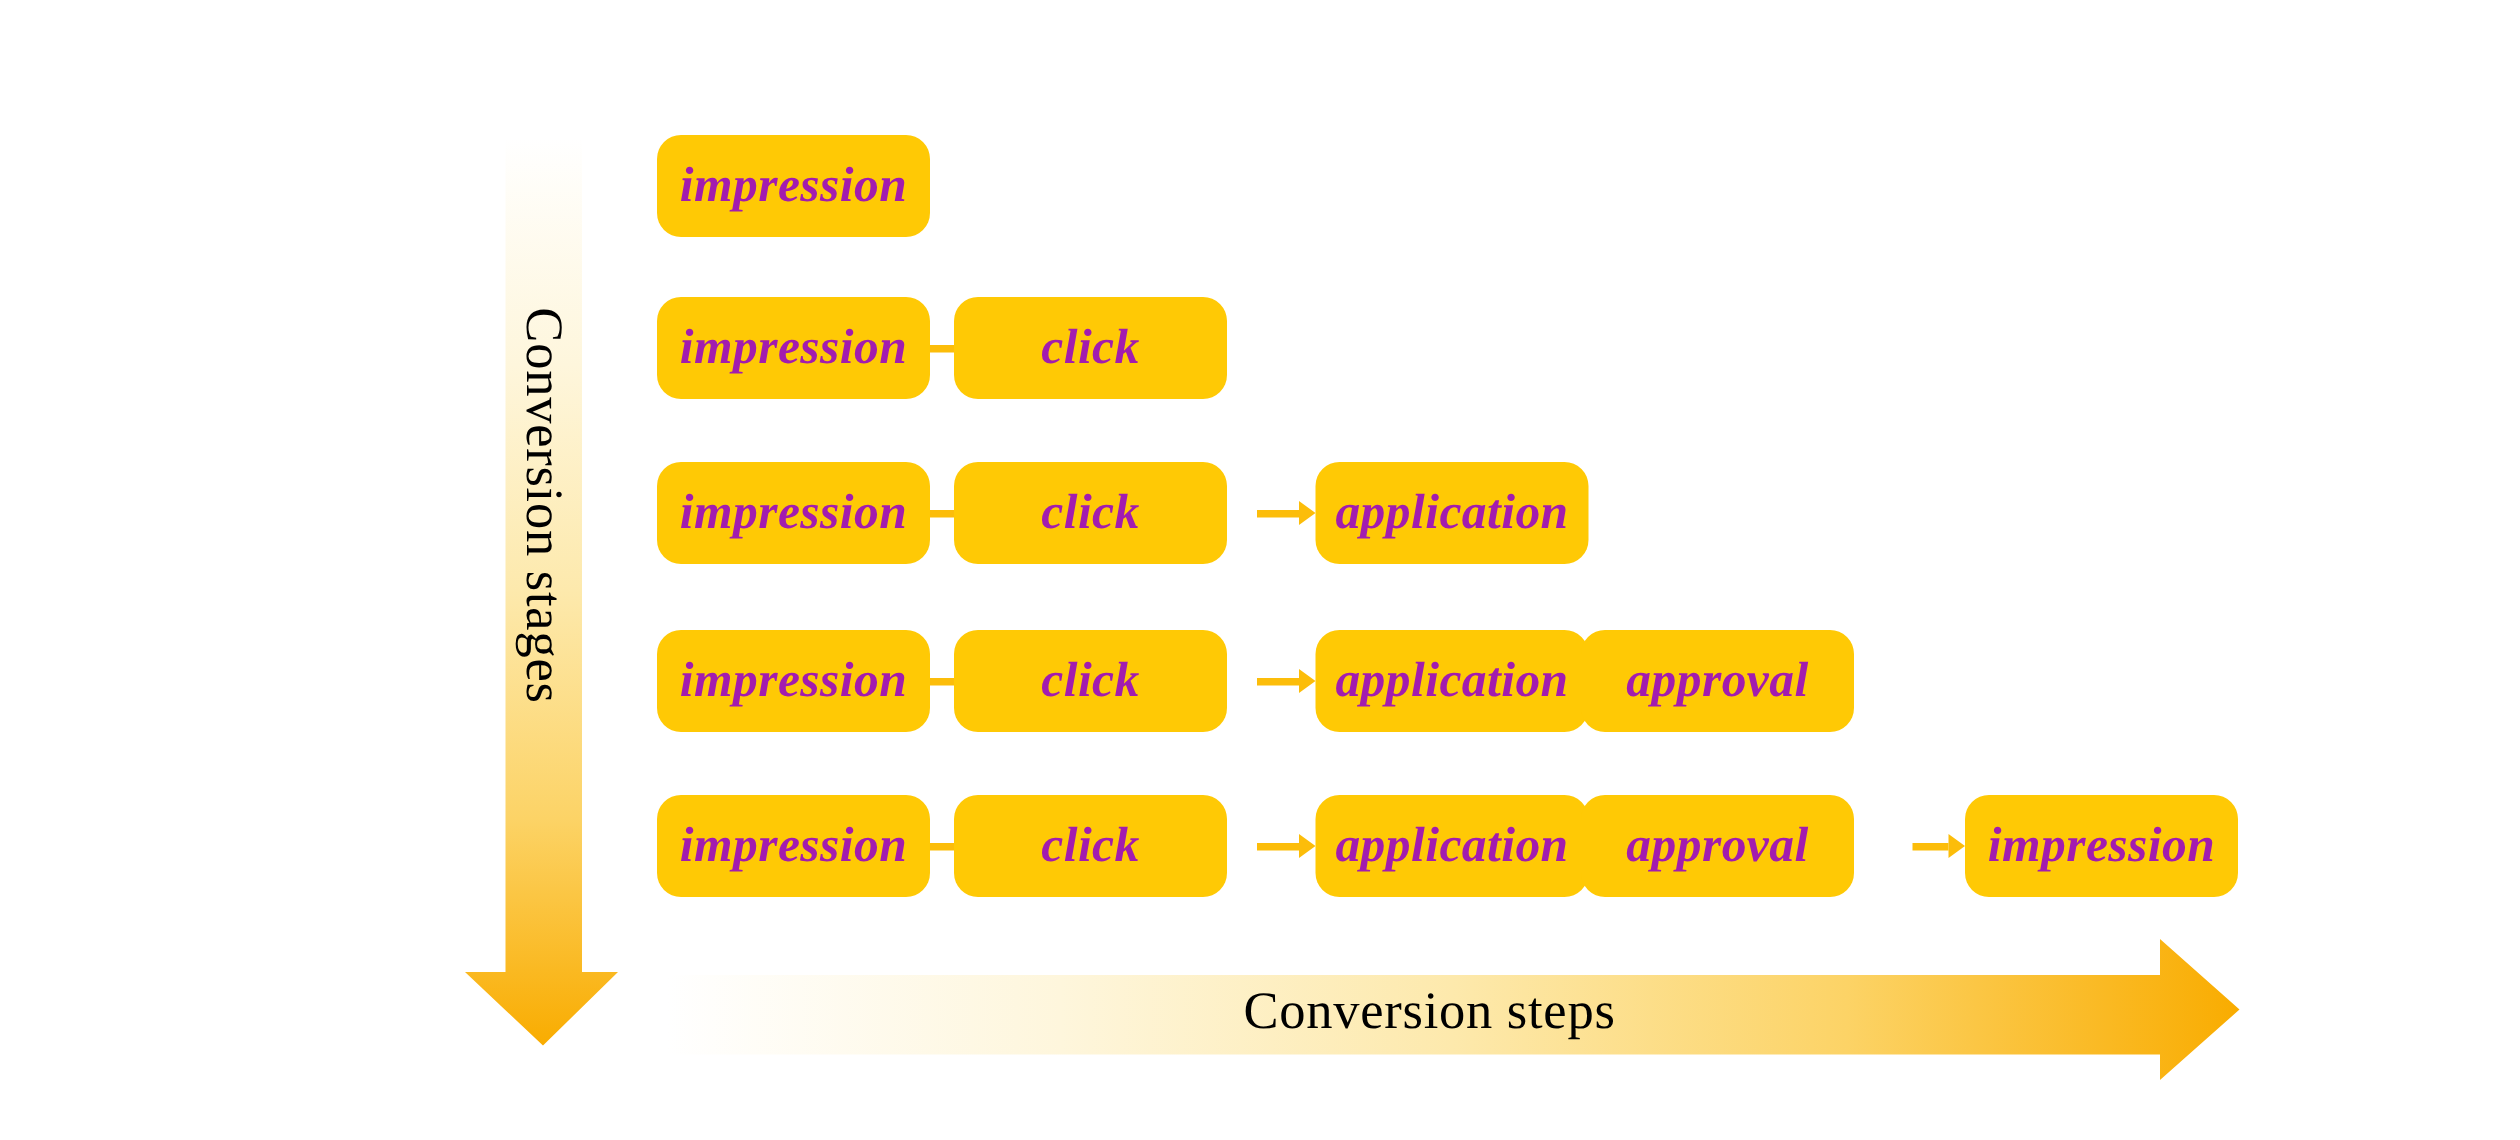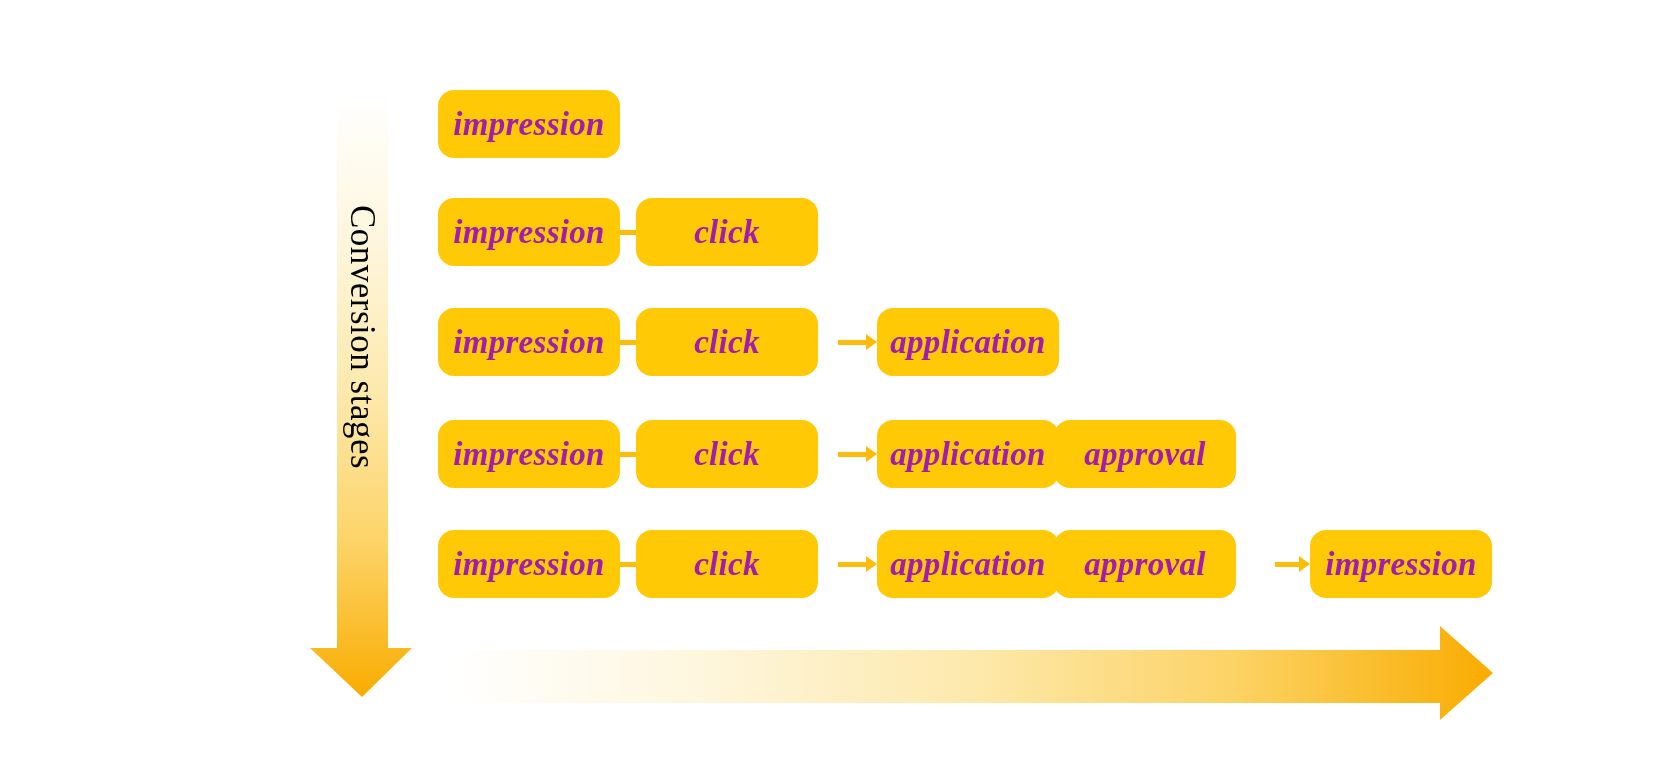--- a/index.html
+++ b/index.html
@@ -82,20 +82,21 @@
         <stop offset="0.5" stop-color="#FDE9AC"></stop>
         <stop offset="0.75" stop-color="#FCD366"></stop>
         <stop offset="1" stop-color="#F9AC00"></stop>
       </linearGradient>
     </defs>
     <path d="M337,92 L388,92 L388,648 L412,648 L362,697 L310,648 L337,648 Z" fill="url(#gradV)"></path>
     <path d="M445,650 L1440,650 L1440,626 L1493,673 L1440,720 L1440,703 L445,703 Z" fill="url(#gradH)"></path>
   </svg>
 
   <div class="axis-label vlabel">Conversion stages</div>
+  <div class="axis-label hlabel">Conversion steps</div>
 
   <div class="box c0 r0">
     <span>impression</span>
   </div>
 
   <div class="box c0 r1">
     <span>impression</span>
   </div>
   <div class="conn k0 t1">
       <i class="line"></i>

